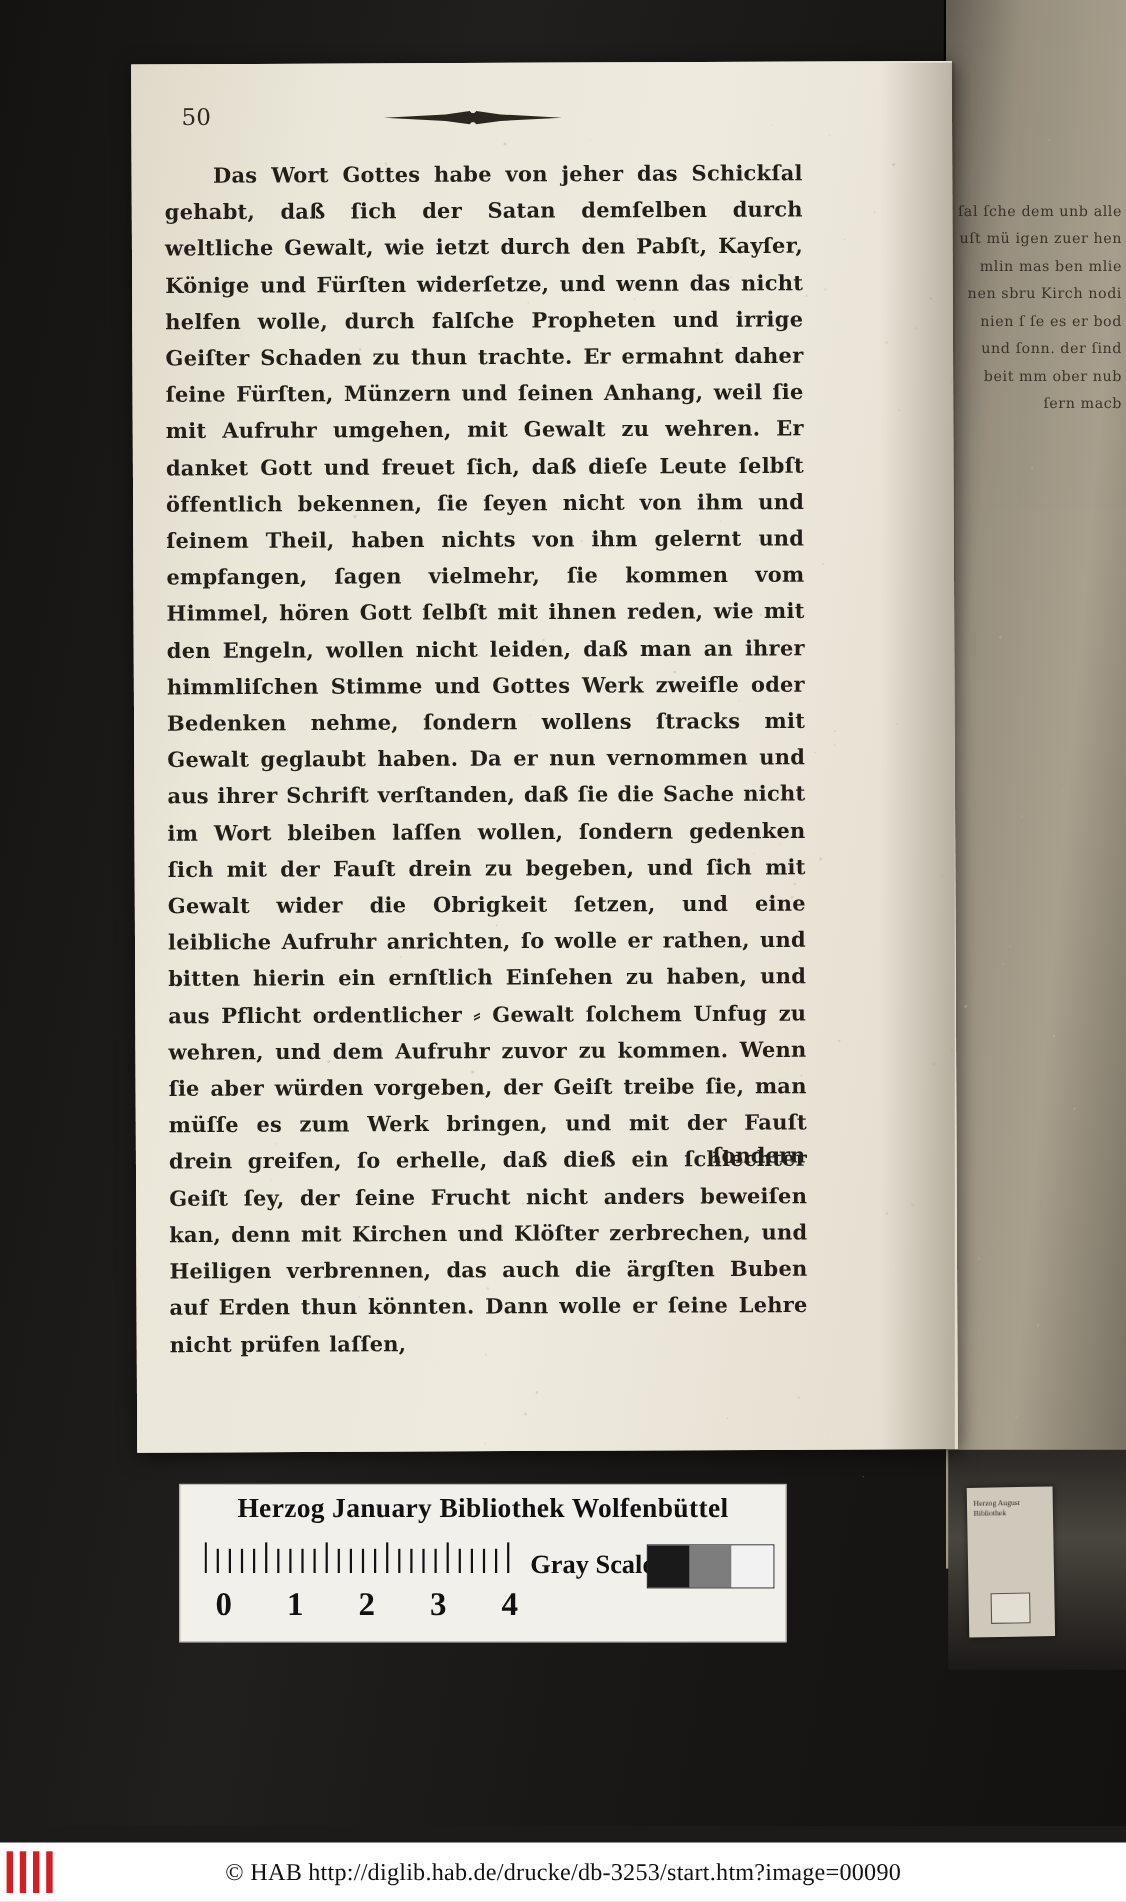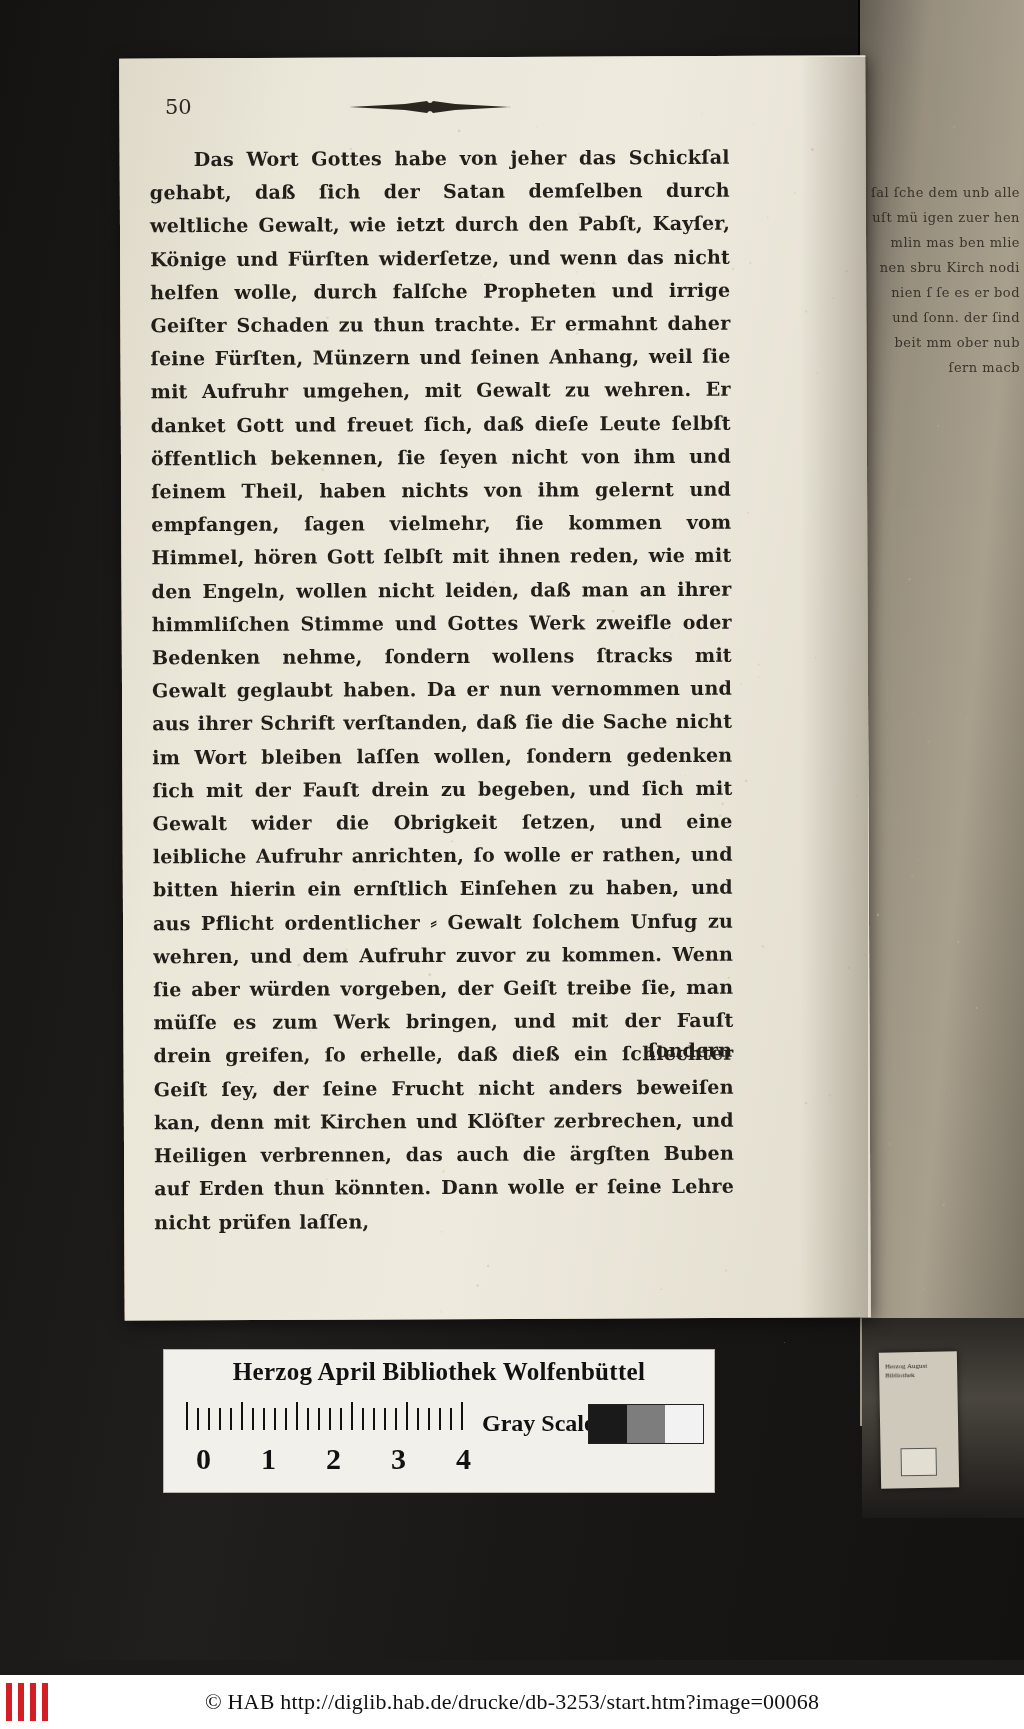--- a/index.html
+++ b/index.html
@@ -496,21 +496,21 @@
     </svg>
   </div>
 
   <div class="textblock">
     <p>Das Wort Gottes habe von jeher das Schickſal gehabt, daß ſich der Satan demſelben durch weltliche Gewalt, wie ietzt durch den Pabſt, Kayſer, Könige und Fürſten widerſetze, und wenn das nicht helfen wolle, durch falſche Propheten und irrige Geiſter Schaden zu thun trachte. Er ermahnt daher ſeine Fürſten, Münzern und ſeinen Anhang, weil ſie mit Aufruhr umgehen, mit Gewalt zu wehren. Er danket Gott und freuet ſich, daß dieſe Leute ſelbſt öffentlich bekennen, ſie ſeyen nicht von ihm und ſeinem Theil, haben nichts von ihm gelernt und empfangen, ſagen vielmehr, ſie kommen vom Himmel, hören Gott ſelbſt mit ihnen reden, wie mit den Engeln, wollen nicht leiden, daß man an ihrer himmliſchen Stimme und Gottes Werk zweifle oder Bedenken nehme, ſondern wollens ſtracks mit Gewalt geglaubt haben. Da er nun vernommen und aus ihrer Schrift verſtanden, daß ſie die Sache nicht im Wort bleiben laſſen wollen, ſondern gedenken ſich mit der Fauſt drein zu begeben, und ſich mit Gewalt wider die Obrigkeit ſetzen, und eine leibliche Aufruhr anrichten, ſo wolle er rathen, und bitten hierin ein ernſtlich Einſehen zu haben, und aus Pflicht ordentlicher ⸗ Gewalt ſolchem Unfug zu wehren, und dem Aufruhr zuvor zu kommen. Wenn ſie aber würden vorgeben, der Geiſt treibe ſie, man müſſe es zum Werk bringen, und mit der Fauſt drein greifen, ſo erhelle, daß dieß ein ſchlechter Geiſt ſey, der ſeine Frucht nicht anders beweiſen kan, denn mit Kirchen und Klöſter zerbrechen, und Heiligen verbrennen, das auch die ärgſten Buben auf Erden thun könnten. Dann wolle er ſeine Lehre nicht prüfen laſſen,</p>
   </div>
 
   <div class="catchword">ſondern</div>
 
   <div class="target-card">
-    <div class="target-title">Herzog April Bibliothek Wolfenbüttel</div>
+    <div class="target-title">Herzog January Bibliothek Wolfenbüttel</div>
 
     <div class="ruler">
       <svg width="282" height="30" viewBox="0 0 282 30">
         <g fill="#111">
           <rect x="0" y="0" width="2" height="28"></rect>
           <rect x="11" y="6" width="2" height="22"></rect>
           <rect x="22" y="6" width="2" height="22"></rect>
           <rect x="33" y="6" width="2" height="22"></rect>
           <rect x="44" y="6" width="2" height="22"></rect>
           <rect x="55" y="0" width="2" height="28"></rect>
@@ -559,16 +559,16 @@
     <div class="credit-swatches">
         <div style="background: rgb(210, 31, 38);"></div>
         <div style="background: rgb(255, 255, 255);"></div>
         <div style="background: rgb(210, 31, 38);"></div>
         <div style="background: rgb(255, 255, 255);"></div>
         <div style="background: rgb(210, 31, 38);"></div>
         <div style="background: rgb(255, 255, 255);"></div>
         <div style="background: rgb(210, 31, 38);"></div>
         <div style="background: rgb(255, 255, 255);"></div>
       </div>
-    <div class="credit-text">© HAB http://diglib.hab.de/drucke/db-3253/start.htm?image=00068</div>
+    <div class="credit-text">© HAB http://diglib.hab.de/drucke/db-3253/start.htm?image=00090</div>
   </div>
 
 </div>
 
 </body></html>

